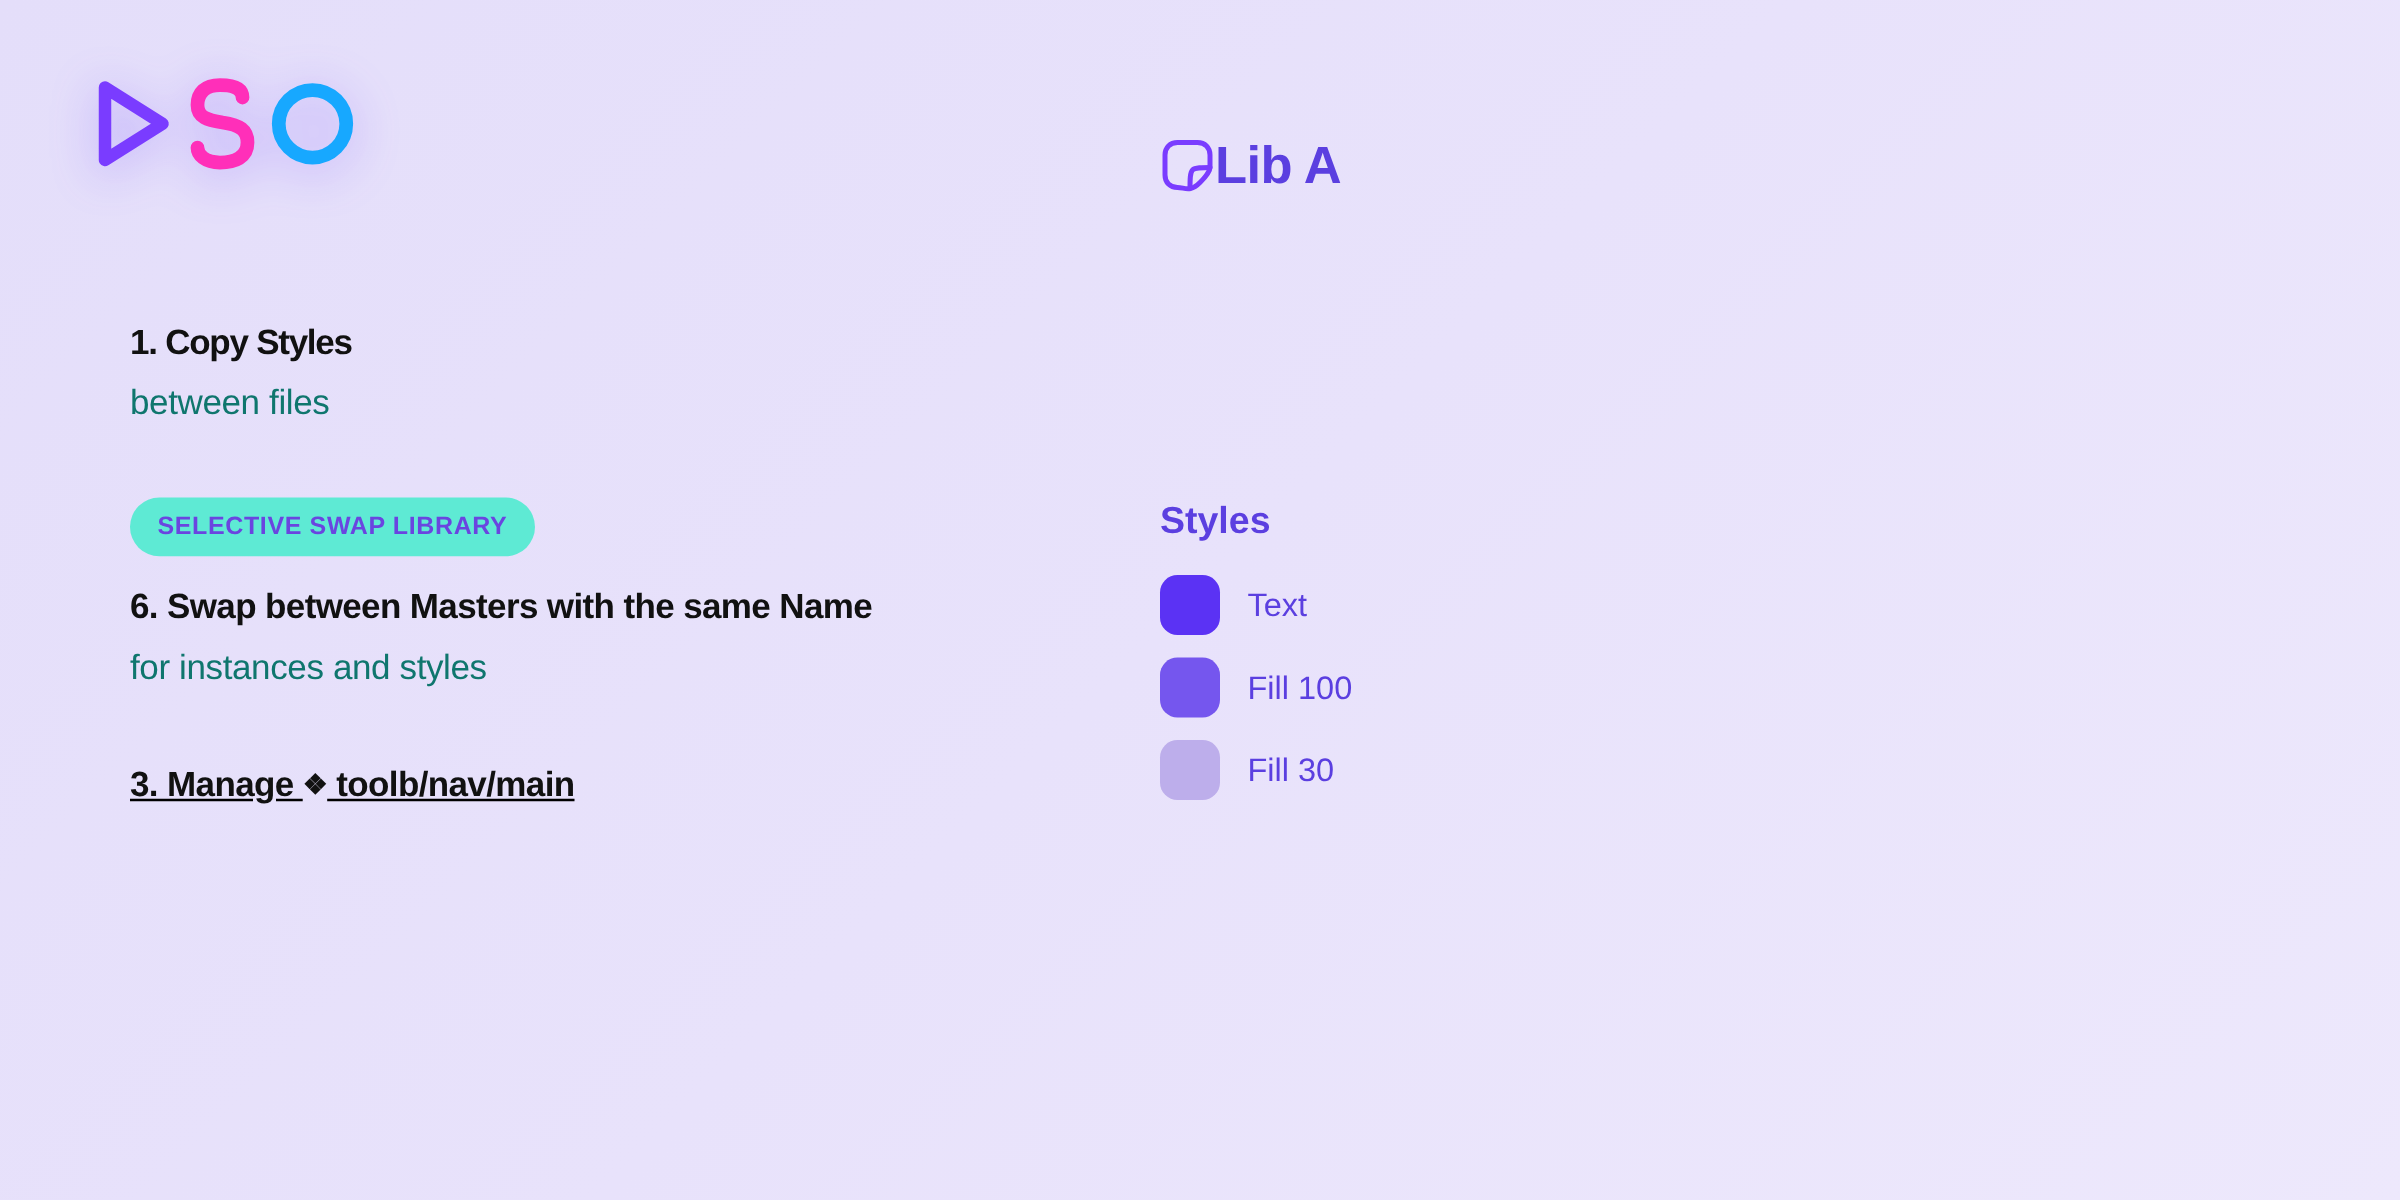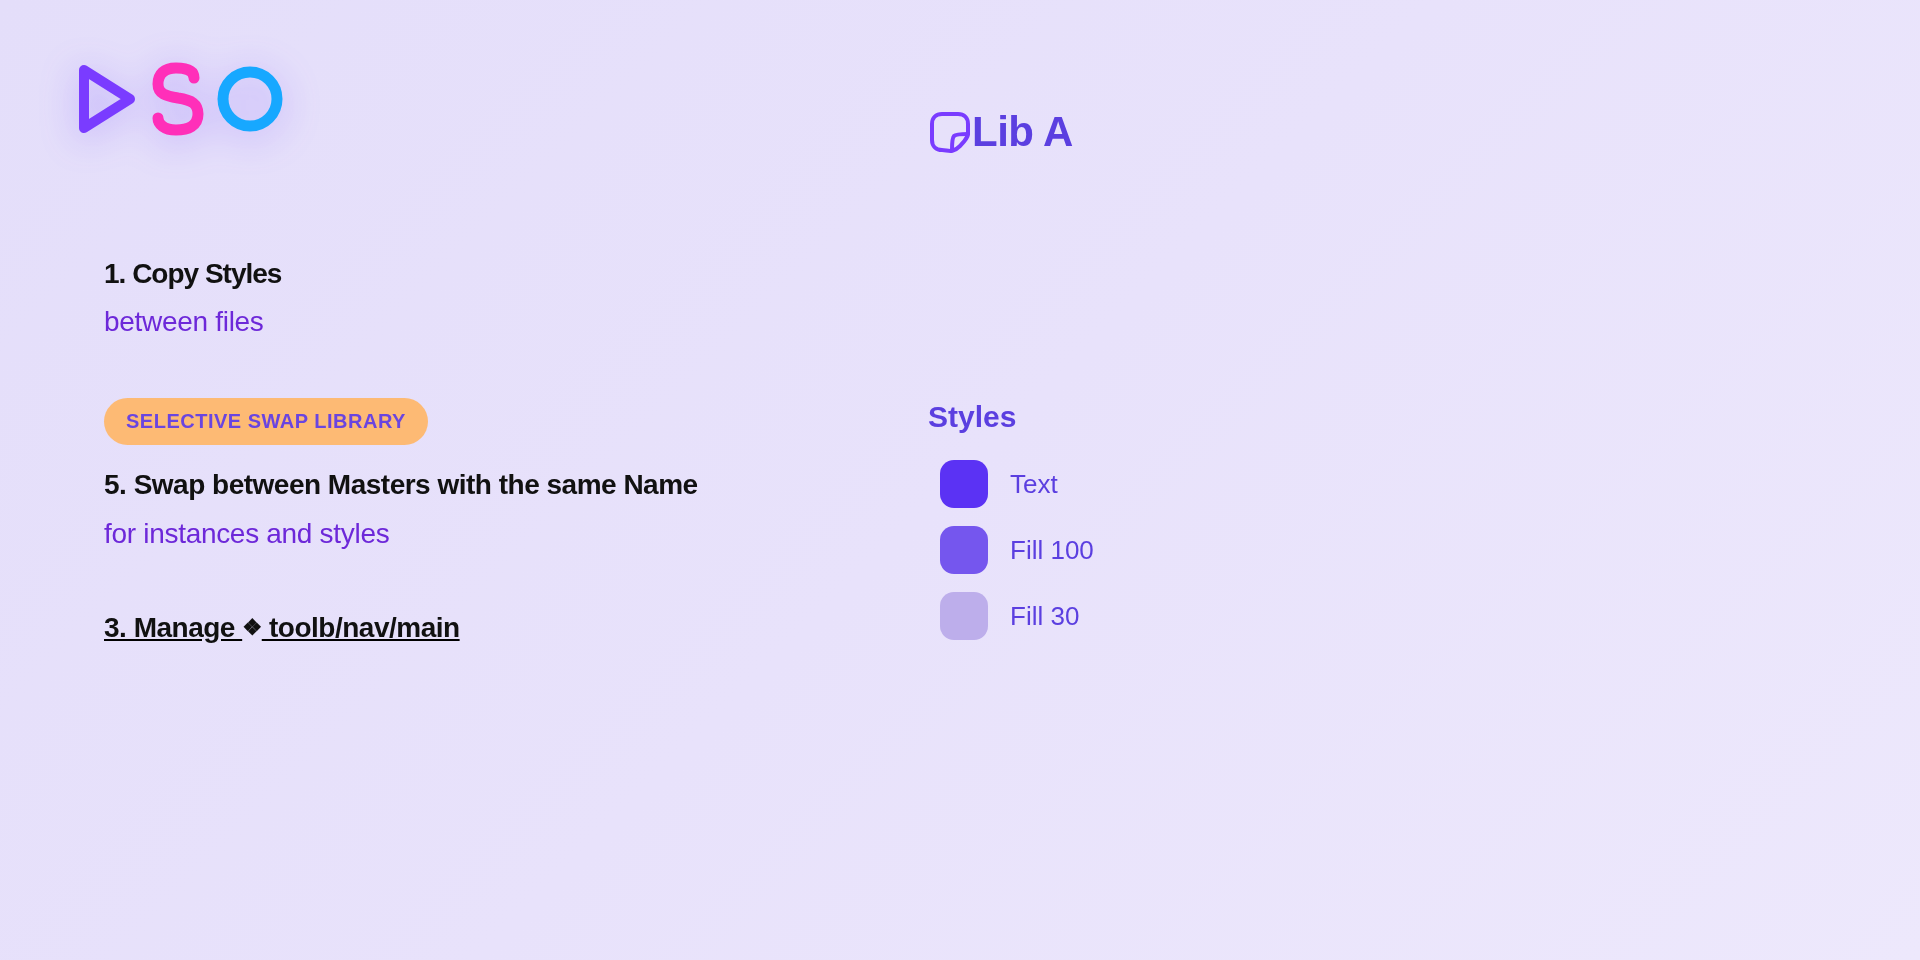--- a/index.html
+++ b/index.html
@@ -45,29 +45,29 @@
     color: #111;
     line-height: 1.3;
     letter-spacing: -0.5px;
     margin-bottom: 14px;
   }
   .step-title.bold-extra { font-weight: 800; letter-spacing: -1px; }
 
   .step-sub {
     font-size: 28px;
     font-weight: 400;
-    color: #6d28d9;
+    color: #0f766e;
     letter-spacing: -0.3px;
   }
 
   .pill {
     display: inline-block;
     padding: 12px 22px;
     border-radius: 999px;
-    background: #fdba74;
+    background: #5eead4;
     color: #6A45E0;
     font-size: 20px;
     font-weight: 700;
     letter-spacing: 0.5px;
     margin-bottom: 22px;
   }
 
   .component-glyph {
     display: inline-block;
     font-size: 0.8em;
@@ -103,21 +103,20 @@
   }
   .color-rows {
     display: flex;
     flex-direction: column;
     gap: 18px;
   }
   .color-row {
     display: flex;
     align-items: center;
     gap: 22px;
-    margin-left: 12px;
   }
   .swatch {
     width: 48px;
     height: 48px;
     border-radius: 14px;
   }
   .color-name {
     font-size: 26px;
     font-weight: 500;
     color: #5B3FE0;
@@ -140,21 +139,21 @@
 
 <div class="left-col">
 
   <div class="step">
     <div class="step-title bold-extra">1. Copy Styles</div>
     <div class="step-sub">between files</div>
   </div>
 
   <div class="step">
     <span class="pill">SELECTIVE SWAP LIBRARY</span>
-    <div class="step-title">5. Swap between Masters with the same Name</div>
+    <div class="step-title">6. Swap between Masters with the same Name</div>
     <div class="step-sub">for instances and styles</div>
   </div>
 
   <div class="step">
     <div class="step-title">
       <span>3. Manage </span><span class="component-glyph">❖</span><span> toolb/nav/main</span>
     </div>
   </div>
 
 </div>

